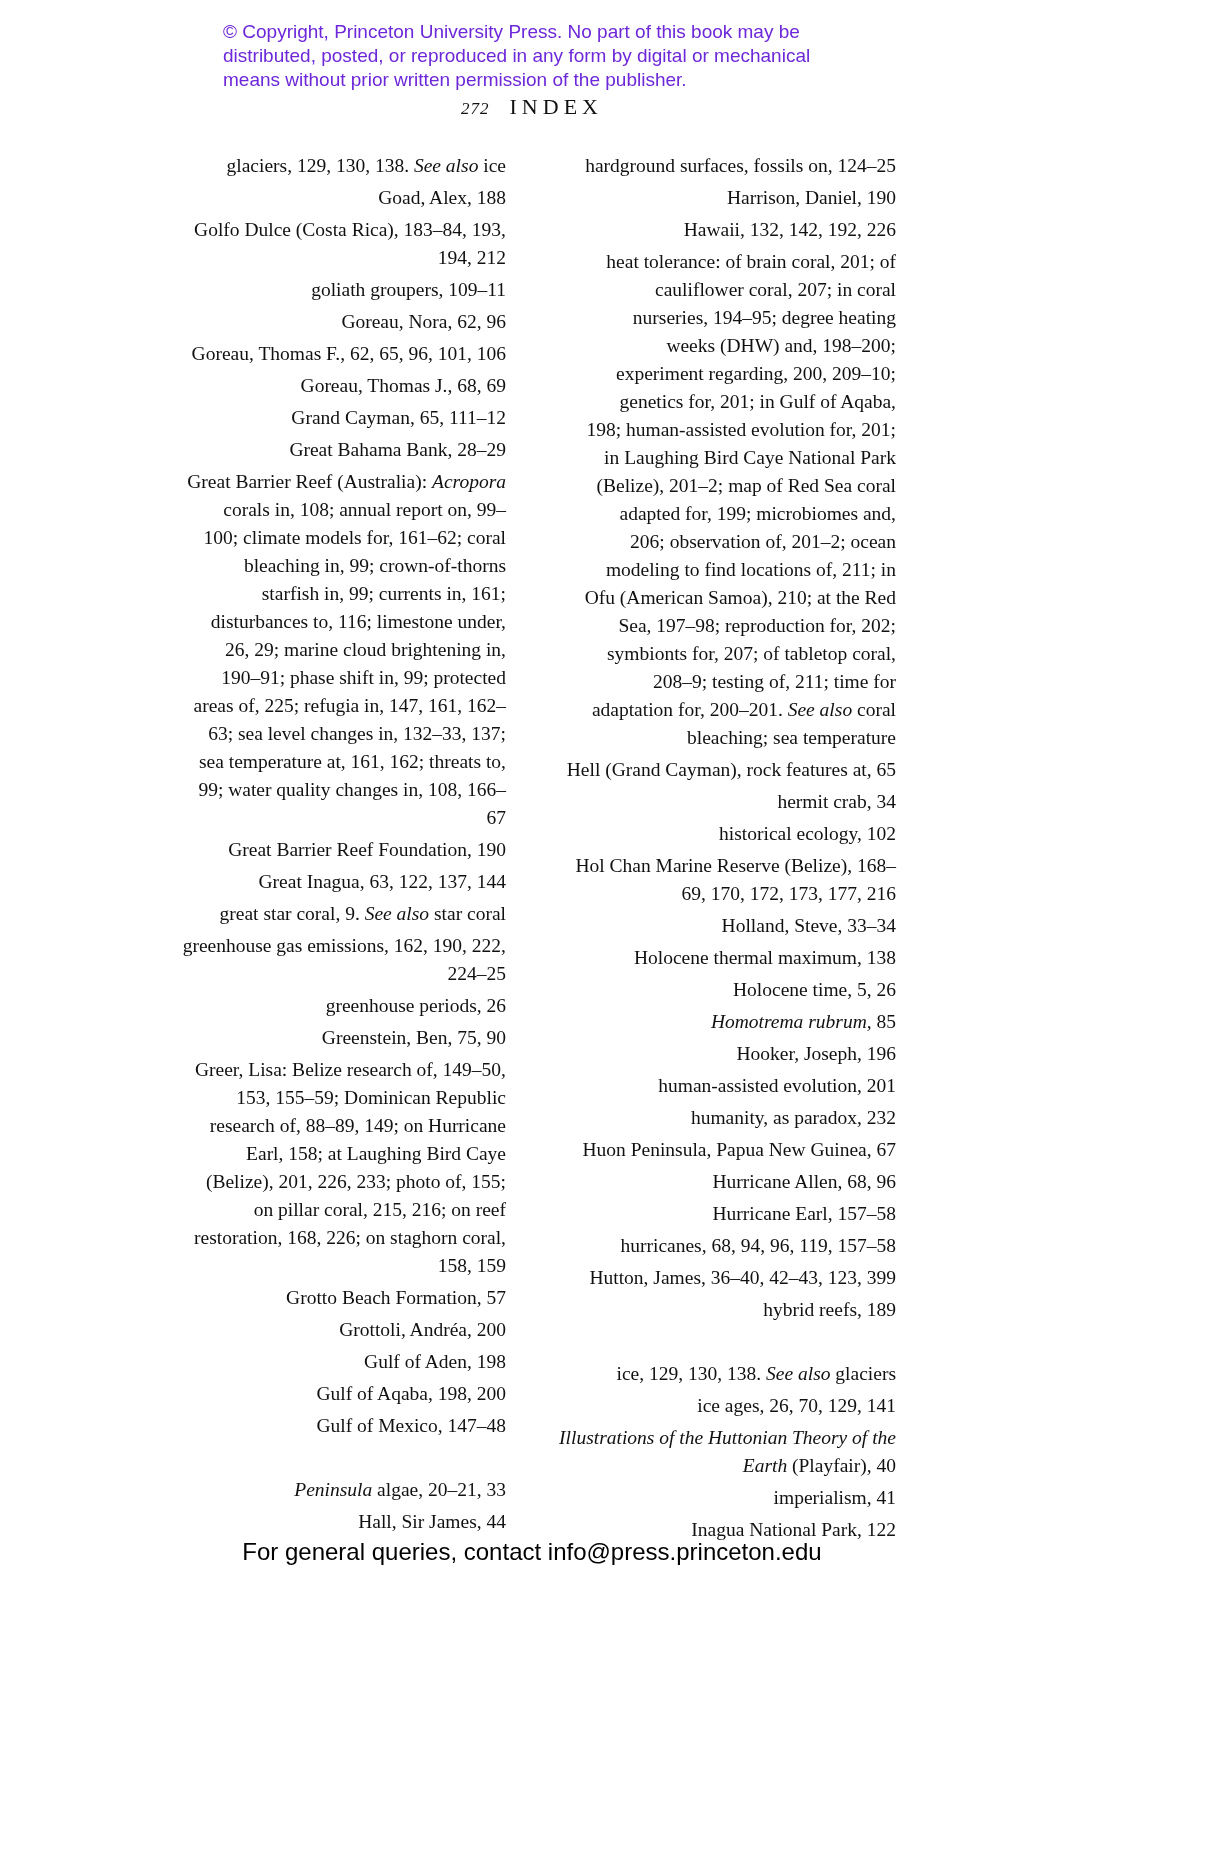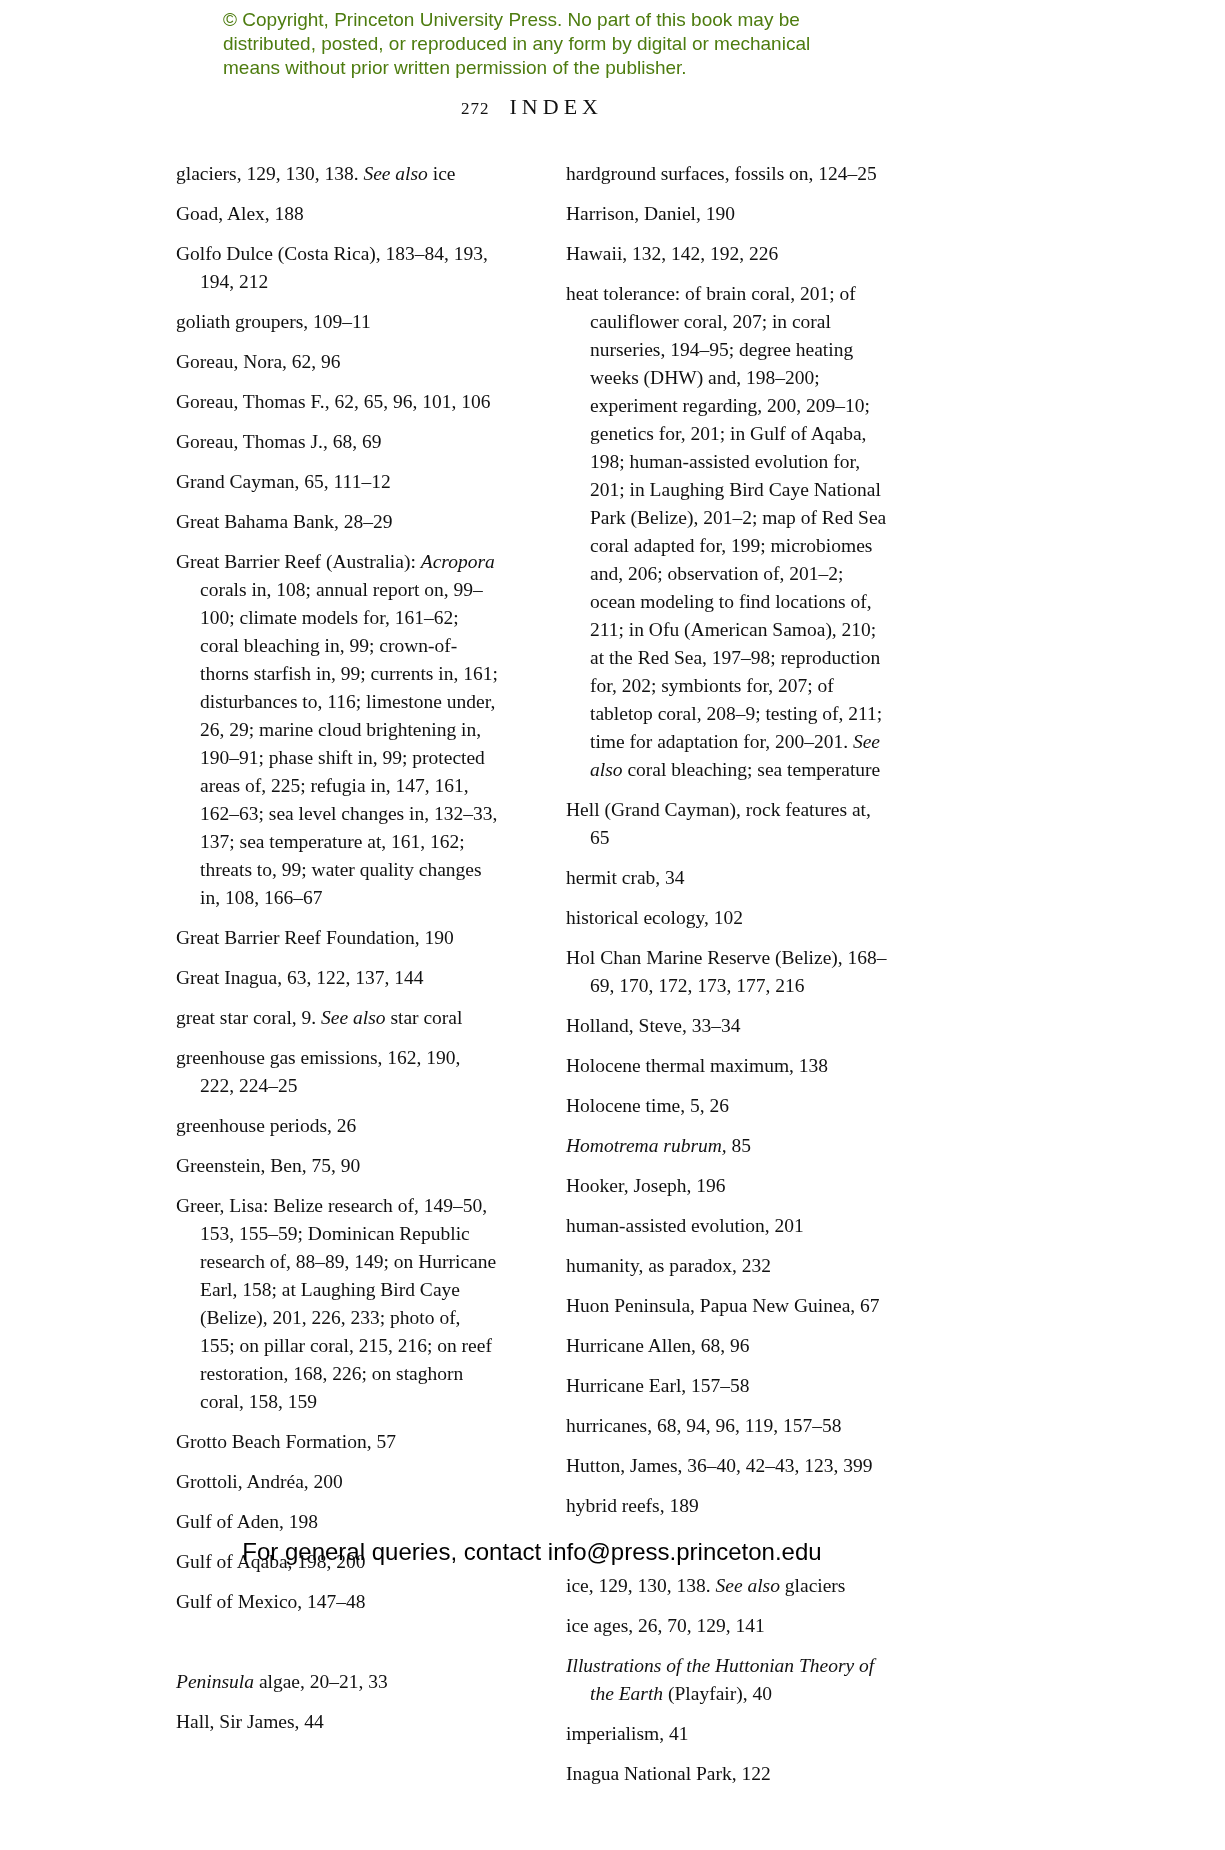--- a/index.html
+++ b/index.html
@@ -7,56 +7,57 @@
     position: relative;
     width: 1225px;
     height: 1850px;
     background: #ffffff;
     color: #111111;
     overflow: hidden;
   }
   .copyright {
     position: absolute;
     left: 223px;
-    top: 8px;
+    top: 20px;
     width: 600px;
     font-family: "Liberation Sans", sans-serif;
     font-size: 19px;
     line-height: 24px;
-    color: #4d7c0f;
+    color: #6d28d9;
   }
   .running-head {
     position: absolute;
     left: 164px;
     top: 94px;
     width: 736px;
     text-align: center;
     font-family: "Liberation Serif", serif;
     font-size: 17px;
     color: #111111;
   }
-  .running-head .pagenum { margin-right: 20px; letter-spacing: 1px; }
+  .running-head .pagenum { margin-right: 20px; letter-spacing: 1px; font-style: italic; }
   .running-head .head-title { letter-spacing: 5px; font-size: 22px; }
   .columns {
     position: absolute;
     left: 164px;
     top: 148px;
     width: 736px;
     display: flex;
     gap: 44px;
   }
   .col { width: 346px; }
   .entry {
-    margin: 12px;
+    margin: 4px;
     padding-left: 24px;
     text-indent: -24px;
     font-family: "Liberation Serif", serif;
     font-size: 19.5px;
     line-height: 28px;
     color: #111111;
+    text-align: right;
   }
   .entry .it { font-style: italic; }
   .gap { height: 28px; }
   .footer {
     position: absolute;
     left: 164px;
     top: 1538px;
     width: 736px;
     text-align: center;
     font-family: "Liberation Sans", sans-serif;

